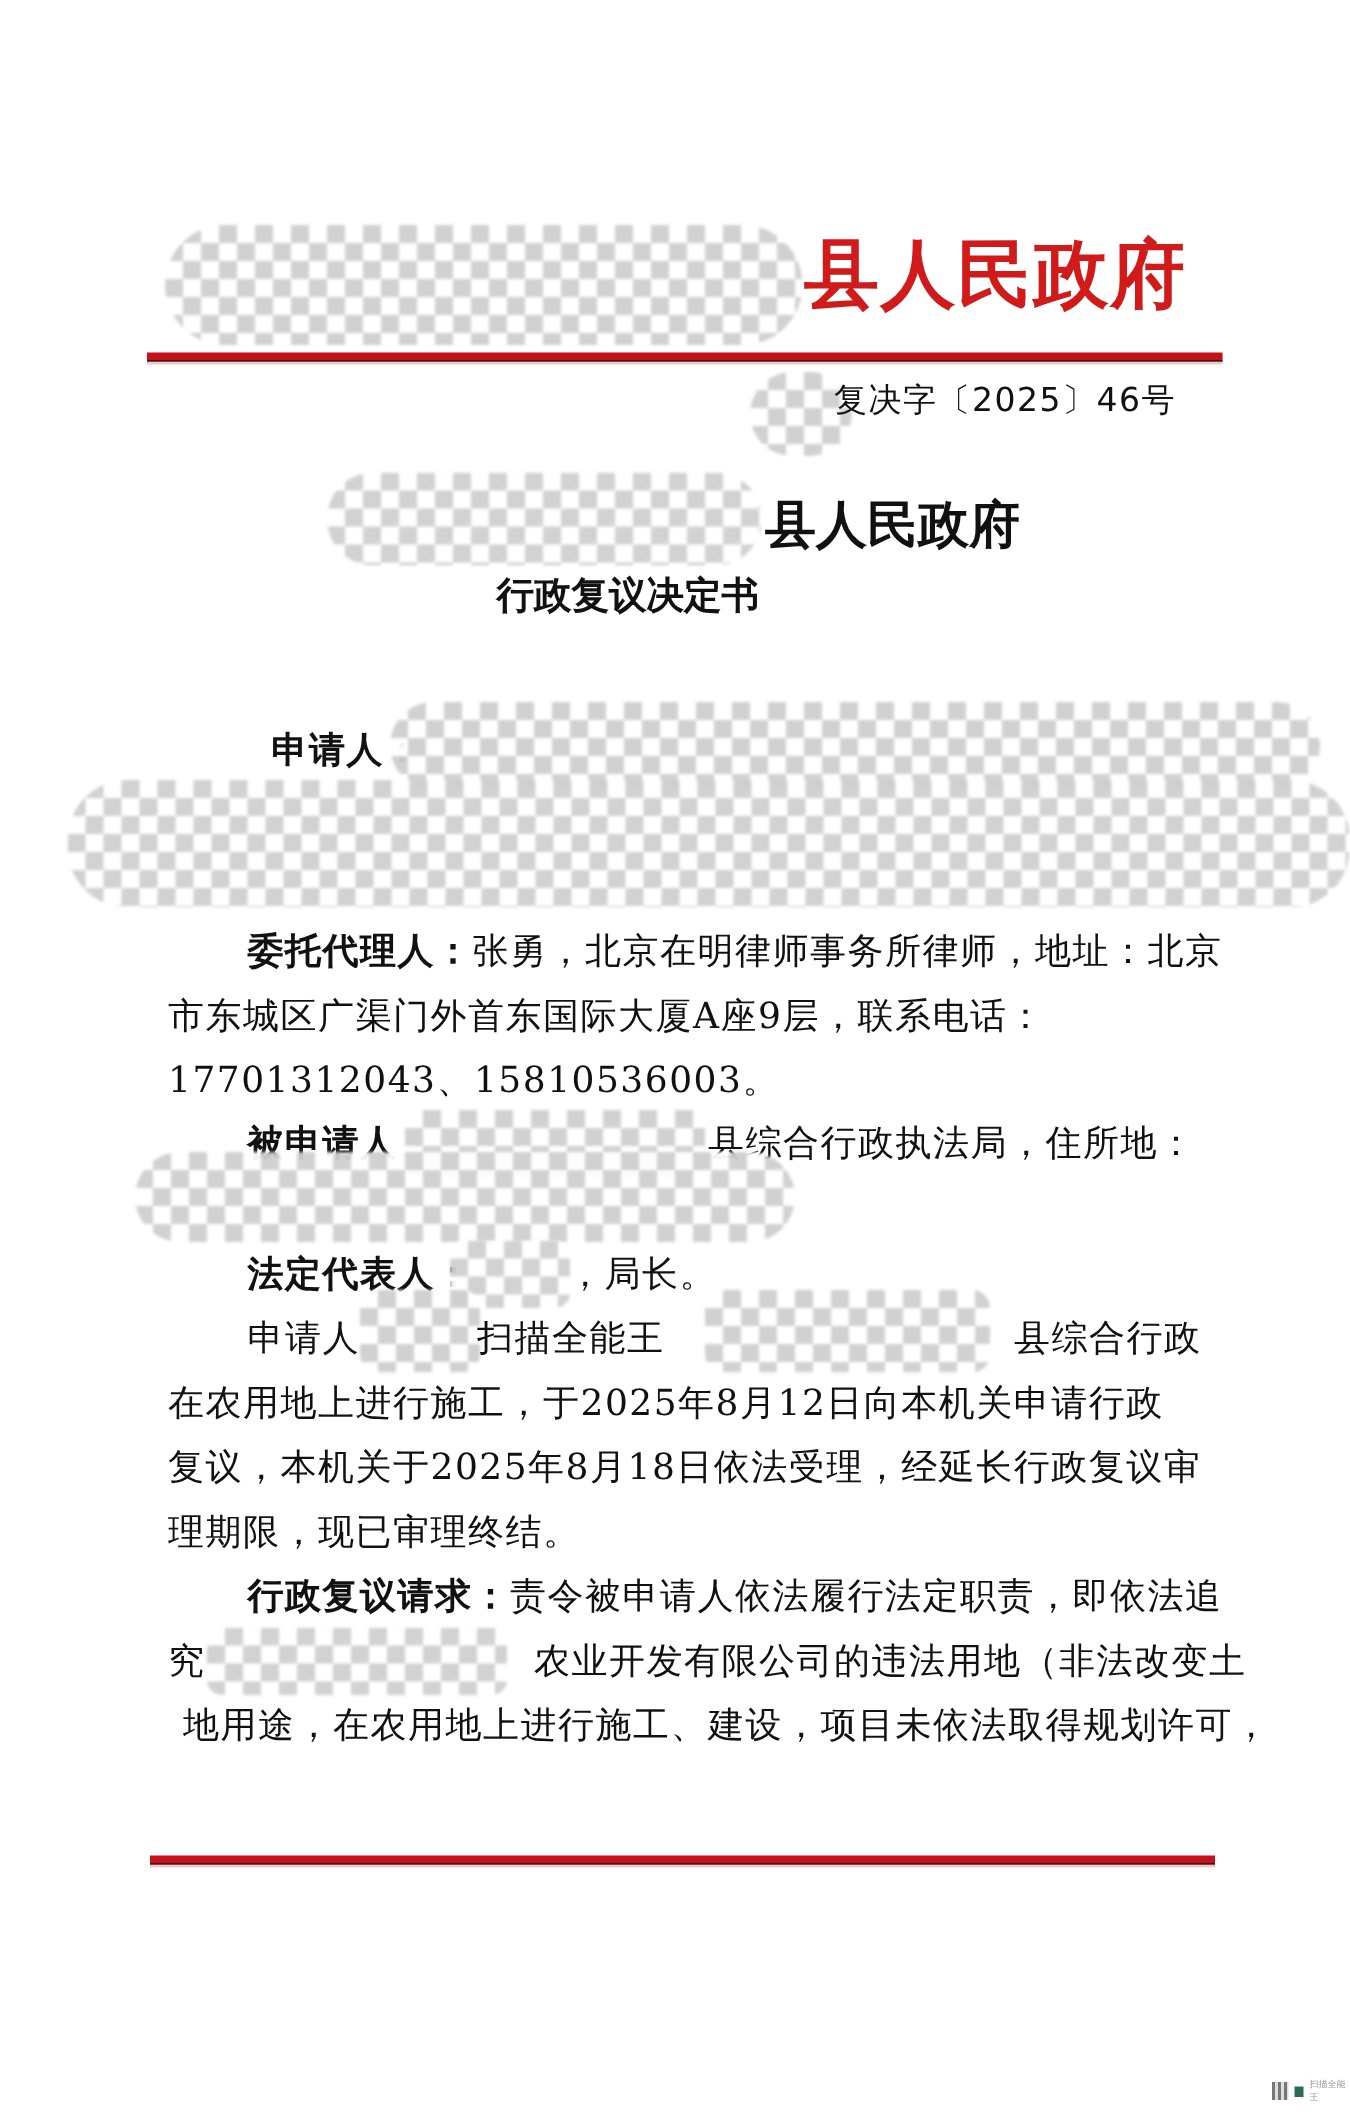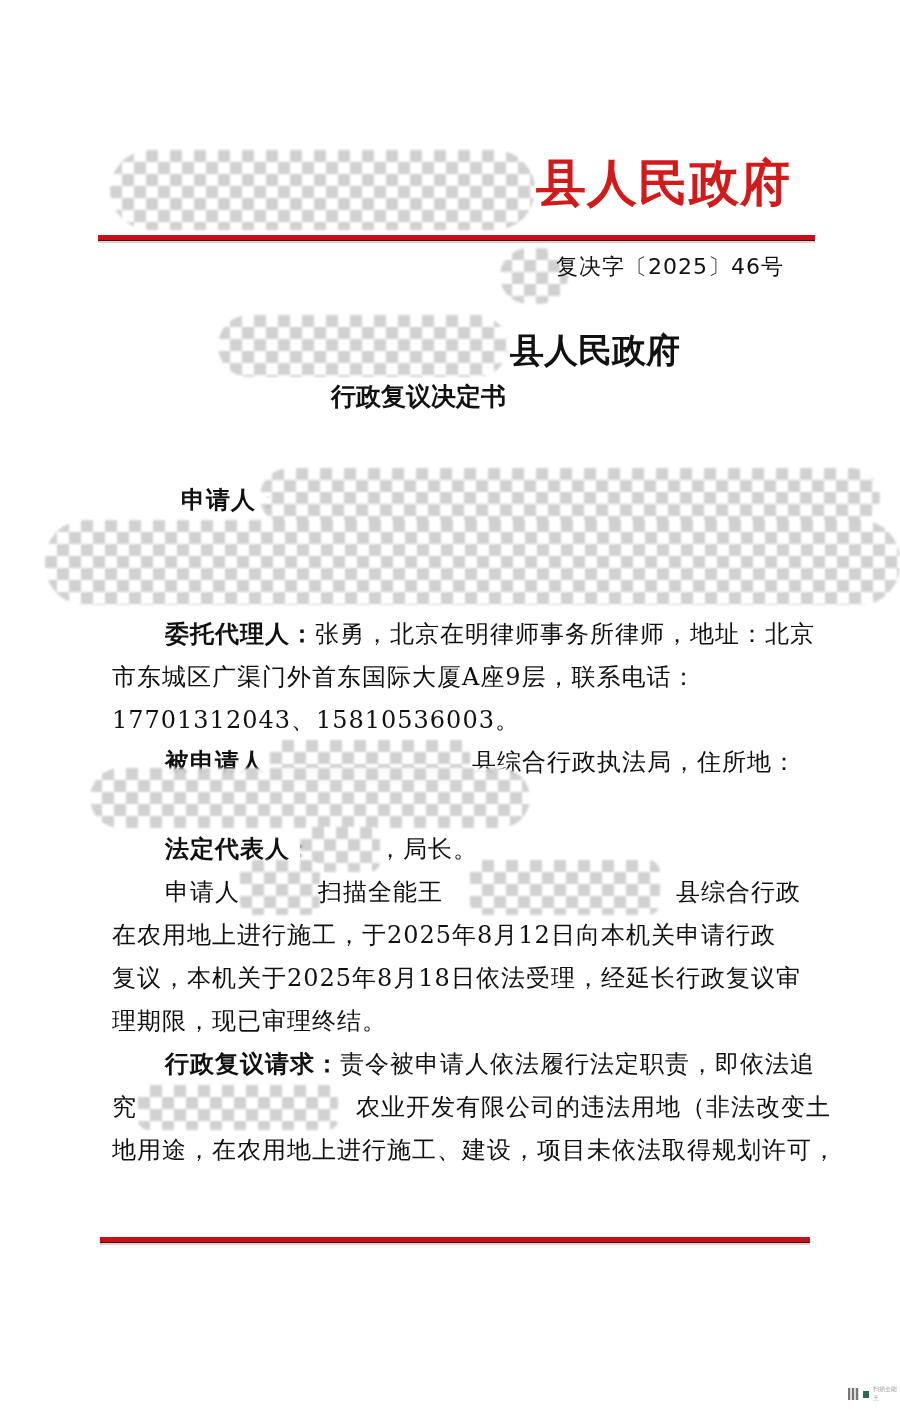--- a/index.html
+++ b/index.html
@@ -78,21 +78,21 @@
 <div class="line" style="top:923px;">在农用地上进行施工，于2025年8月12日向本机关申请行政</div>
 <div class="line" style="top:966px;">复议，本机关于2025年8月18日依法受理，经延长行政复议审</div>
 <div class="line" style="top:1009px;">理期限，现已审理终结。</div>
 
 <div class="line" style="left:165px;top:1052px;">
   <span class="b">行政复议请求：</span><span>责令被申请人依法履行法定职责，即依法追</span>
 </div>
 <div class="line" style="top:1095px;">究</div>
 <div class="redact" style="left:138px;top:1085px;width:200px;height:45px;border-radius:10px;"></div>
 <div class="line" style="left:356px;top:1095px;">农业开发有限公司的违法用地（非法改变土</div>
-<div class="line" style="top:1138px;">地用途，在农用地上进行施工、建设，项目未依法取得规划许可，</div>
+<div class="line" style="top:1138px;margin-left:10px;">地用途，在农用地上进行施工、建设，项目未依法取得规划许可，</div>
 
 <div class="red-rule" style="left:100px;top:1237px;width:710px;"></div>
 
 <div class="watermark">
   <div class="qr"></div>
   <div class="wm-logo"></div>
   <span class="wm-text">扫描全能王</span>
 </div>
 
 </body></html>

